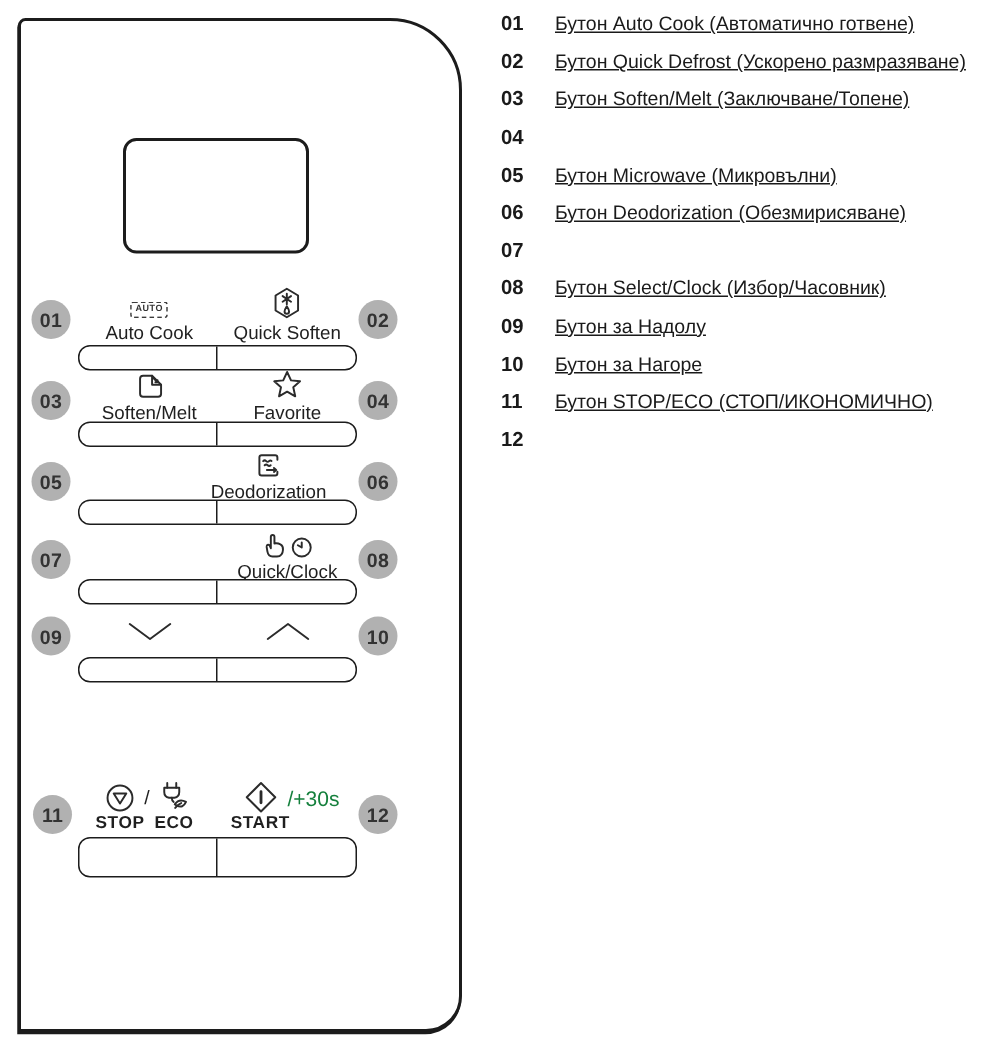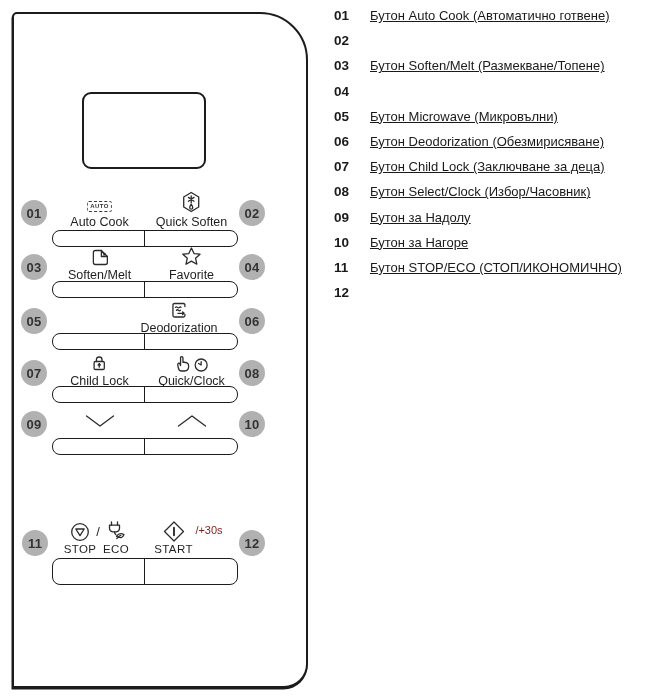--- a/index.html
+++ b/index.html
@@ -21,23 +21,23 @@
   .keylabel{font-size:12.5px;line-height:14px;color:#1f1f1f;white-space:nowrap;}
   .autoicon{border:1px dashed #3a3a3a;border-radius:2px;font-size:6px;font-weight:bold;
             letter-spacing:0.4px;line-height:7px;padding:1px 2px;color:#333;margin-bottom:2px;}
   svg.ic{display:block;}
   svg.ic *{stroke:#2b2b2b;stroke-width:1.3;fill:none;stroke-linecap:round;stroke-linejoin:round;}
   .btnbar{position:absolute;left:37.5px;width:186px;box-sizing:border-box;background:#fff;
           border:1.7px solid #1c1c1c;border-radius:8px;display:flex;}
   .btnbar .half{flex:0 0 50%;height:100%;box-sizing:border-box;}
   .btnbar .half.first{border-right:1.7px solid #1c1c1c;}
   .pos{position:absolute;transform:translateX(-50%);white-space:nowrap;}
-  .smallcap{font-size:11.5px;font-weight:400;letter-spacing:0.4px;color:#1f1f1f;}
+  .smallcap{font-size:11.5px;font-weight:700;letter-spacing:0.4px;color:#1f1f1f;}
   .slash{font-size:13px;color:#1f1f1f;}
-  .plus30{font-size:11px;color:#7f1d1d;}
+  .plus30{font-size:14px;color:#15803d;}
   
   .legend{position:absolute;left:334px;top:8px;}
   .legend-item{display:flex;height:25.2px;align-items:flex-start;}
   .legend-num{width:36px;font-size:13.5px;font-weight:bold;line-height:15px;color:#1a1a1a;}
   .legend-text{font-size:13px;line-height:15px;color:#1a1a1a;white-space:nowrap;text-decoration:underline;}
 </style>
 </head>
 <body>
 
 <div class="stage">
@@ -112,30 +112,20 @@
           <path d="M8.5 12.3 H14.6 M13.2 11 L14.7 12.3 L13.2 13.6"></path>
         </svg>
       </div>
       <div class="keylabel">Deodorization</div>
     </div>
     <div class="btnbar" style="top:318.5px;height:17px">
       <div class="half first"></div>
       <div class="half"></div>
     </div>
 
-    <div class="keyblock" style="left:85.5px;top:336px">
-      <div class="iconbox">
-        <svg class="ic" width="17" height="20" viewBox="0 0 17 20">
-          <path d="M5.6 8.5 V6.8 Q5.6 4 8.4 4 Q11.2 4 11.2 6.8 V8.5"></path>
-          <rect x="3.3" y="8.5" width="10.2" height="8" rx="1.3"></rect>
-          <path d="M8.4 10.7 V14.2 M8.4 10.7 L7.3 12 M8.4 10.7 L9.5 12"></path>
-        </svg>
-      </div>
-      <div class="keylabel">Child Lock</div>
-    </div>
     <div class="keyblock" style="left:177.5px;top:336px">
       <div class="iconbox">
         <svg class="ic" width="17" height="19" viewBox="0 0 17 19">
           <path d="M7 17 Q4.2 17 3.6 13.6 L3.1 10.6 Q3 9.4 4 9.2 Q5 9.1 5.4 10.2 L5.9 11.5 V3.9 Q5.9 2.6 7.1 2.6 Q8.3 2.6 8.3 3.9 V8.3 Q10.6 8 12.3 8.9 Q14.2 9.8 14 12.5 Q13.8 16.9 10 17 Z"></path>
         </svg>
         <svg class="ic" width="15" height="16" viewBox="0 0 15 16">
           <circle cx="7.5" cy="8" r="6"></circle>
           <path d="M7.5 8 V4.7 M7.5 8 L4.9 6.5"></path>
         </svg>
       </div>
@@ -196,39 +186,39 @@
 
   </div>
 
   <div class="legend">
     <div class="legend-item">
       <span class="legend-num">01</span>
       <span class="legend-text">Бутон Auto Cook (Автоматично готвене)</span>
     </div>
     <div class="legend-item">
       <span class="legend-num">02</span>
+      <span class="legend-text">Бутон Quick Defrost (Ускорено размразяване)</span>
     </div>
     <div class="legend-item">
       <span class="legend-num">03</span>
-      <span class="legend-text">Бутон Soften/Melt (Размекване/Топене)</span>
+      <span class="legend-text">Бутон Soften/Melt (Заключване/Топене)</span>
     </div>
     <div class="legend-item">
       <span class="legend-num">04</span>
     </div>
     <div class="legend-item">
       <span class="legend-num">05</span>
       <span class="legend-text">Бутон Microwave (Микровълни)</span>
     </div>
     <div class="legend-item">
       <span class="legend-num">06</span>
       <span class="legend-text">Бутон Deodorization (Обезмирисяване)</span>
     </div>
     <div class="legend-item">
       <span class="legend-num">07</span>
-      <span class="legend-text">Бутон Child Lock (Заключване за деца)</span>
     </div>
     <div class="legend-item">
       <span class="legend-num">08</span>
       <span class="legend-text">Бутон Select/Clock (Избор/Часовник)</span>
     </div>
     <div class="legend-item">
       <span class="legend-num">09</span>
       <span class="legend-text">Бутон за Надолу</span>
     </div>
     <div class="legend-item">

